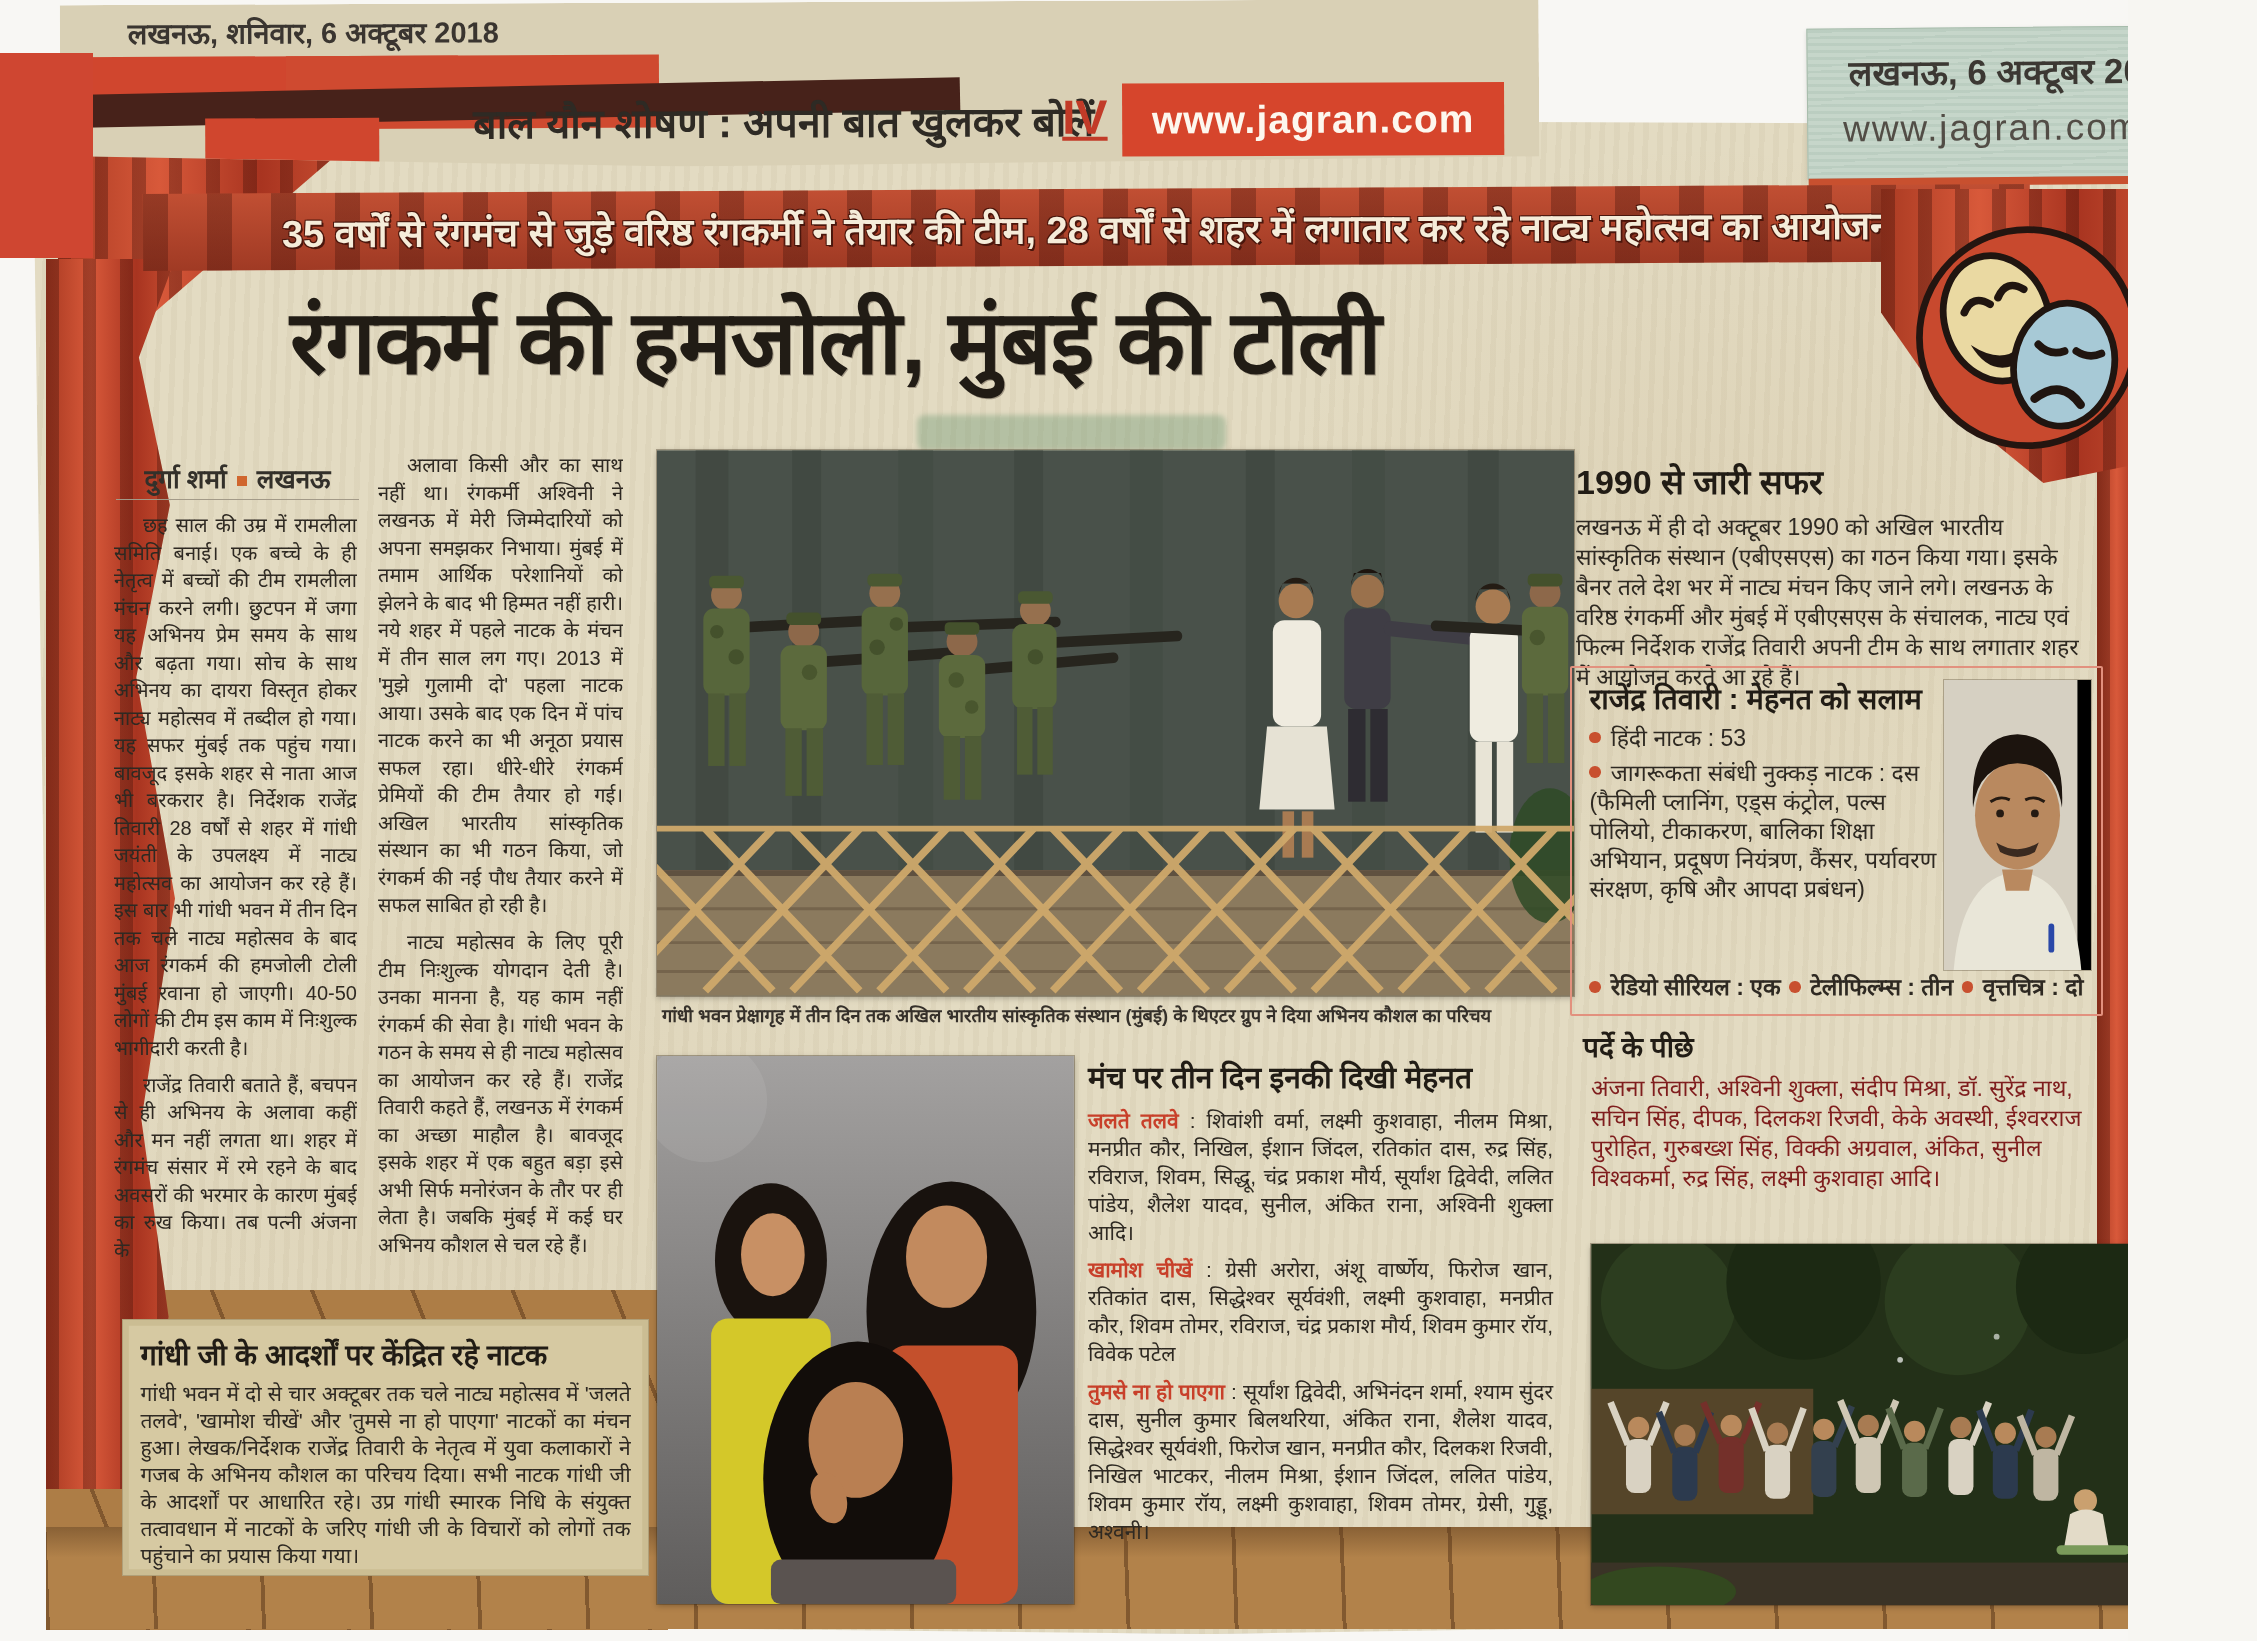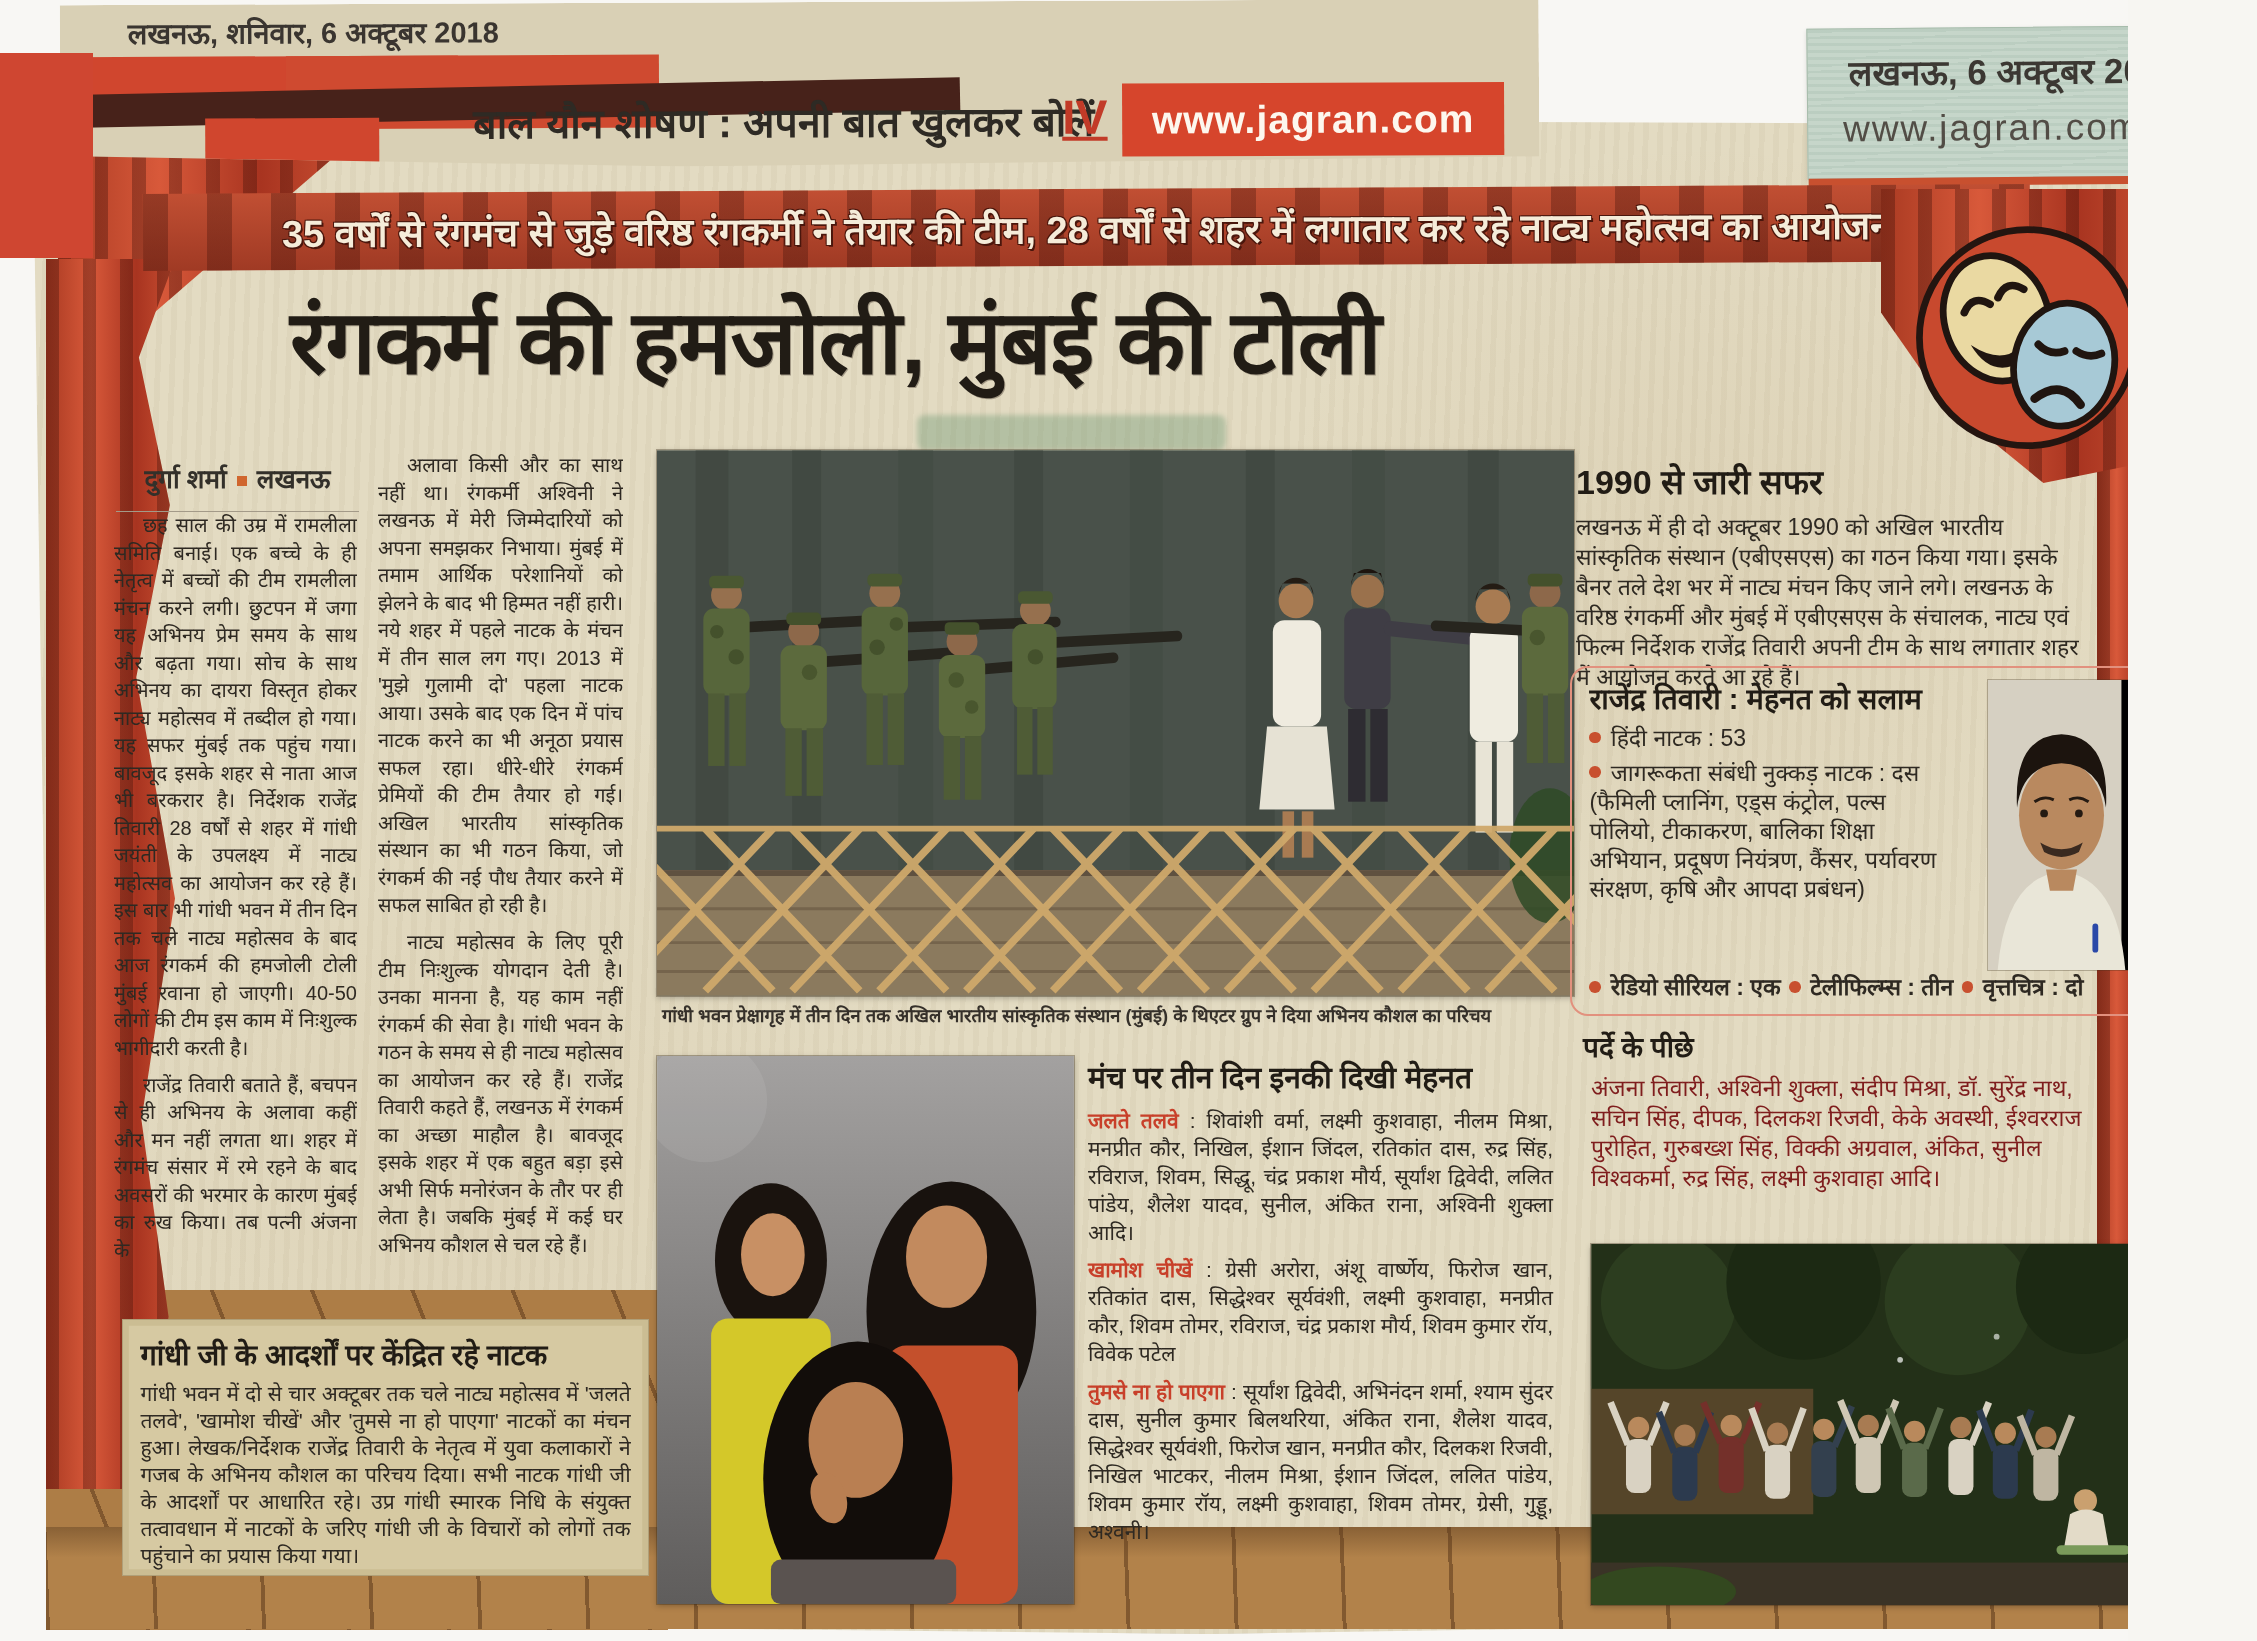--- a/index.html
+++ b/index.html
@@ -60,21 +60,21 @@
     background-image:repeating-linear-gradient(90deg,rgba(60,15,8,.32) 0 25px,transparent 25px 64px),linear-gradient(180deg,#c14f33,#a03a24);
     display:flex;align-items:center;justify-content:center;}
   .banner span{color:#f5ecd9;font-size:38px;font-weight:bold;white-space:nowrap;
     text-shadow:1.9px 1.9px 0 #4a160c,-1px -1px 0 #4a160c,1px -1px 0 #4a160c,-1px 1px 0 #4a160c;}
 
   
   .headline{left:290px;top:278px;width:1622px;text-align:left;font-size:89px;font-weight:900;
     color:#211c15;letter-spacing:-1px;white-space:nowrap;text-shadow:1px 1px 0 rgba(40,30,20,.35);}
   .green-smudge{left:917px;top:415px;width:309px;height:35px;background:#3f7d54;opacity:.28;filter:blur(2.9px);border-radius:7.7px;}
   .byline{left:116px;top:460px;width:243px;text-align:center;font-size:26px;font-weight:bold;color:#33302a;
-    border-bottom:1.9px solid #a39a88;padding-bottom:15px;}
+    border-bottom:1.9px solid #a39a88;padding-bottom:3px;}
   .byline .sq{display:inline-block;width:10.6px;height:10.6px;background:#d0662e;margin:0 9.7px 1.9px 9.7px;}
 
   
   .col{font-size:20px;line-height:27.5px;color:#2e2922;text-align:justify;overflow:hidden;}
   .col p{margin:0 0 9.7px 0;text-indent:29px;}
   .col1{left:114px;top:512px;width:243px;height:842px;}
   .col2{left:378px;top:452px;width:245px;height:834px;}
 
   
   .photoframe{box-shadow:0 0 0 1px rgba(60,45,25,.35),0 1.9px 5.8px rgba(0,0,0,.25);}
@@ -88,21 +88,21 @@
   .cast{left:1088px;top:1056px;width:465px;}
   .cast h3{margin:0 0 9.7px 0;font-size:30px;font-weight:800;color:#211c15;}
   .cast p{margin:0 0 9.7px 0;font-size:21px;line-height:28px;color:#2e2922;text-align:justify;}
   .cast .play{color:#c8402a;font-weight:800;}
 
   
   .journey{left:1576px;top:458px;width:516px;}
   .journey h3{margin:0 0 7.7px 0;font-size:34px;font-weight:800;color:#211c15;}
   .journey p{margin:0;font-size:23px;line-height:30px;color:#2e2922;}
 
-  .salute{left:1570px;top:666px;width:529px;height:346px;border:2.9px solid #e2917e;border-radius:18px;padding-left:44px;}
+  .salute{left:1570px;top:666px;width:529px;height:346px;border:2.9px solid #e2917e;border-radius:2px;}
   .salute h3{margin:0;position:absolute;left:17.4px;top:9.7px;font-size:29px;font-weight:800;color:#211c15;}
   .sal-items{position:absolute;left:17.4px;top:56px;width:355px;}
   .sal-items p{margin:0 0 5.8px 0;font-size:23px;line-height:29px;color:#2e2922;}
   .dot{display:inline-block;width:11.6px;height:11.6px;border-radius:50%;background:#c8502f;margin-right:9.7px;vertical-align:2.9px;}
   .sal-stats{position:absolute;left:17.4px;bottom:11.6px;width:494px;display:flex;justify-content:space-between;}
   .sal-stats span{font-size:23px;font-weight:bold;color:#2e2922;white-space:nowrap;}
   .portrait{position:absolute;right:9.7px;top:11.6px;width:147px;height:290px;box-shadow:0 0 0 1px rgba(60,45,25,.3);}
 
   .behind{left:1583px;top:1027px;width:510px;}
   .behind h3{margin:0 0 7.7px 0;font-size:28px;font-weight:800;color:#211c15;}

